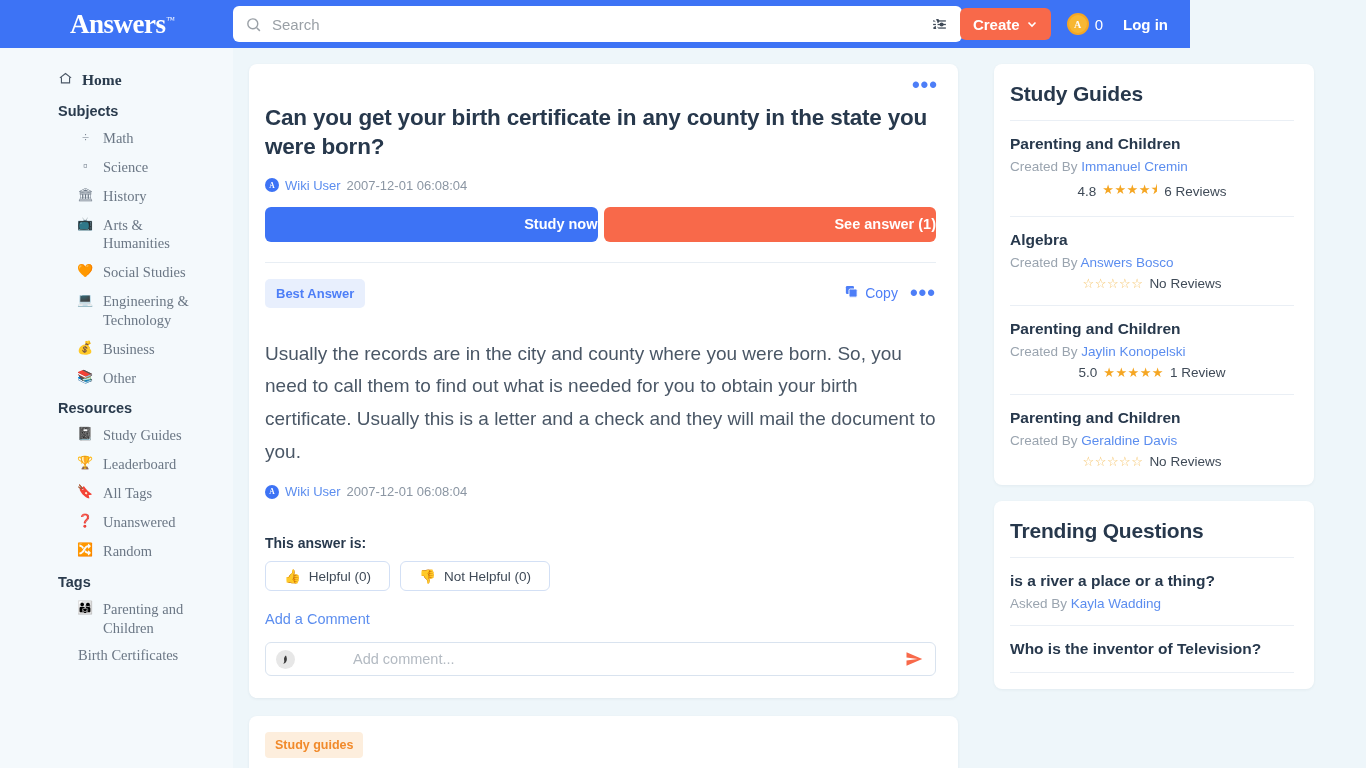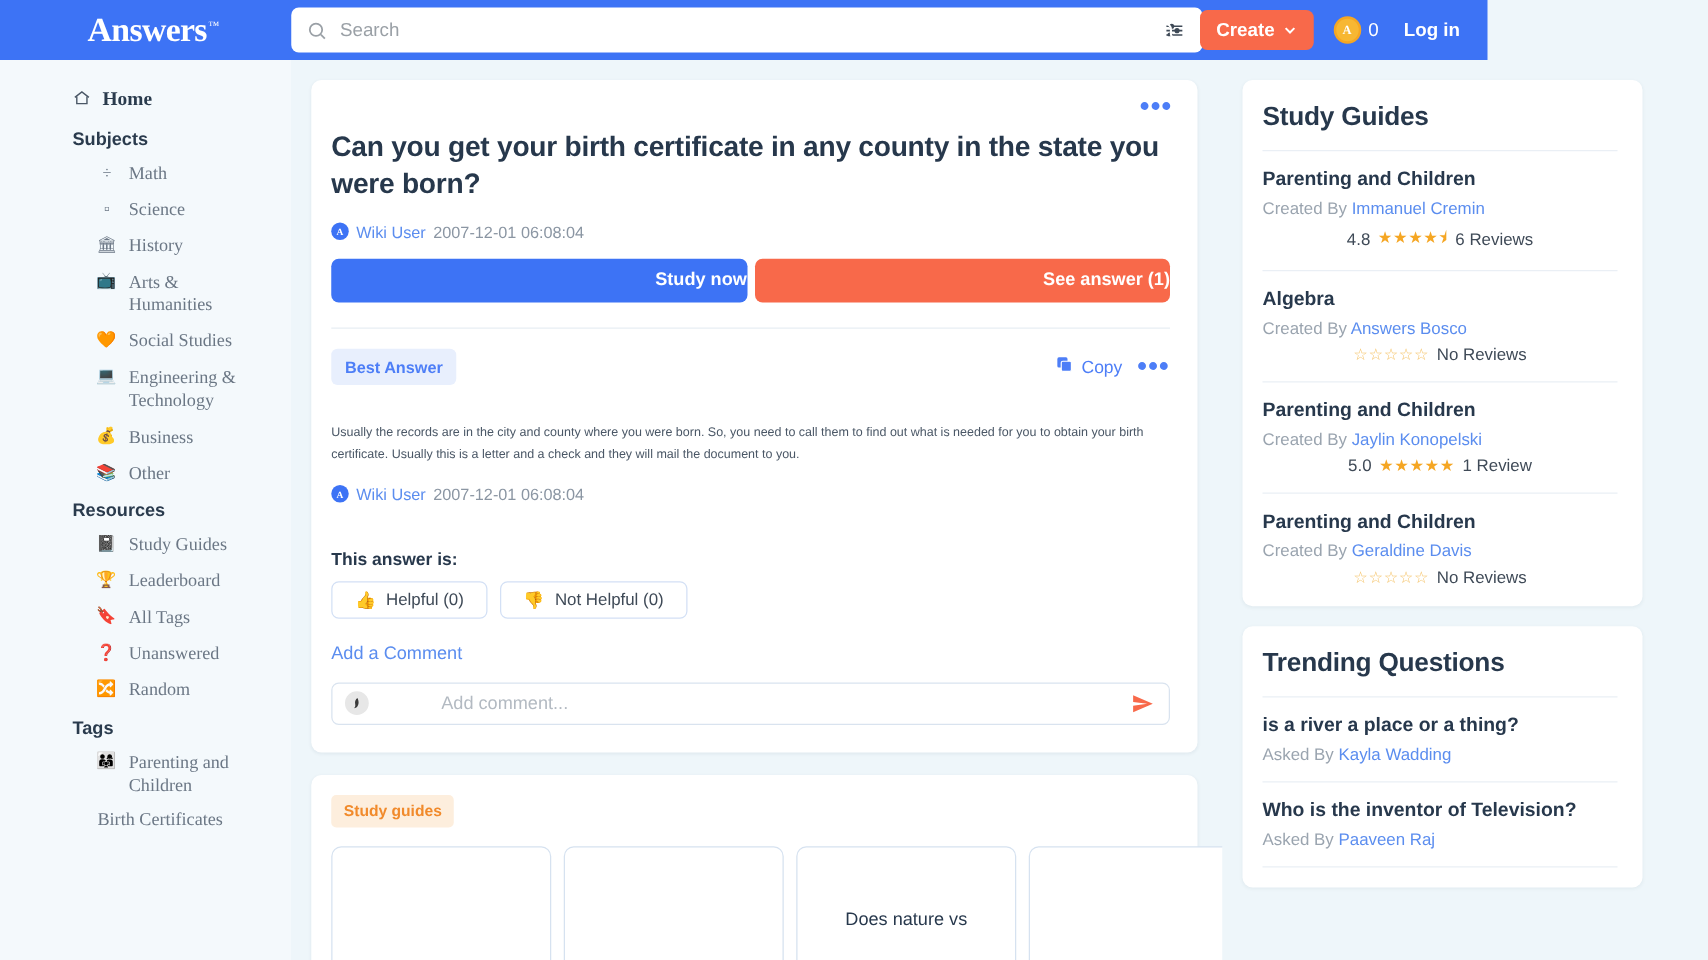--- a/index.html
+++ b/index.html
@@ -177,21 +177,21 @@
     background: #e8effd; color: #4d7ef7;
     font-size: 13px; font-weight: bold;
     padding: 7px 11px; border-radius: 5px;
   }
   .copy-group { display: flex; align-items: center; gap: 12px; }
   .copy-btn {
     display: flex; align-items: center; gap: 6px;
     color: #4d7ef7; font-size: 14px; cursor: pointer;
   }
   .ans-body {
-    font-size: 10px; color: #4a5766; line-height: 1.72;
+    font-size: 19px; color: #4a5766; line-height: 1.72;
     margin-top: 30px; max-width: 690px;
   }
   .helpful-label {
     font-size: 14px; font-weight: bold; color: #27384c;
     margin-top: 36px;
   }
   .helpful-row { display: flex; gap: 10px; margin-top: 10px; }
   .helpful-btn {
     border: 1px solid #d3e0f5; background: #fff;
     border-radius: 6px; height: 30px; padding: 0 18px;
@@ -568,21 +568,17 @@
       <div class="tq-q">is a river a place or a thing?</div>
       <div class="tq-by">
         <span>Asked By</span>
         <a>Kayla Wadding</a>
       </div>
     </div>
     <div class="rail-sep" style="margin-top:14px;"></div>
 
     <div class="tq-item">
       <div class="tq-q">Who is the inventor of Television?</div>
-      <div class="tq-by">
-        <span>Asked By</span>
-        <a>Paaveen Raj</a>
-      </div>
     </div>
     <div class="rail-sep" style="margin-top:14px;"></div>
   </div>
 
 </div>
 
 </body></html>

